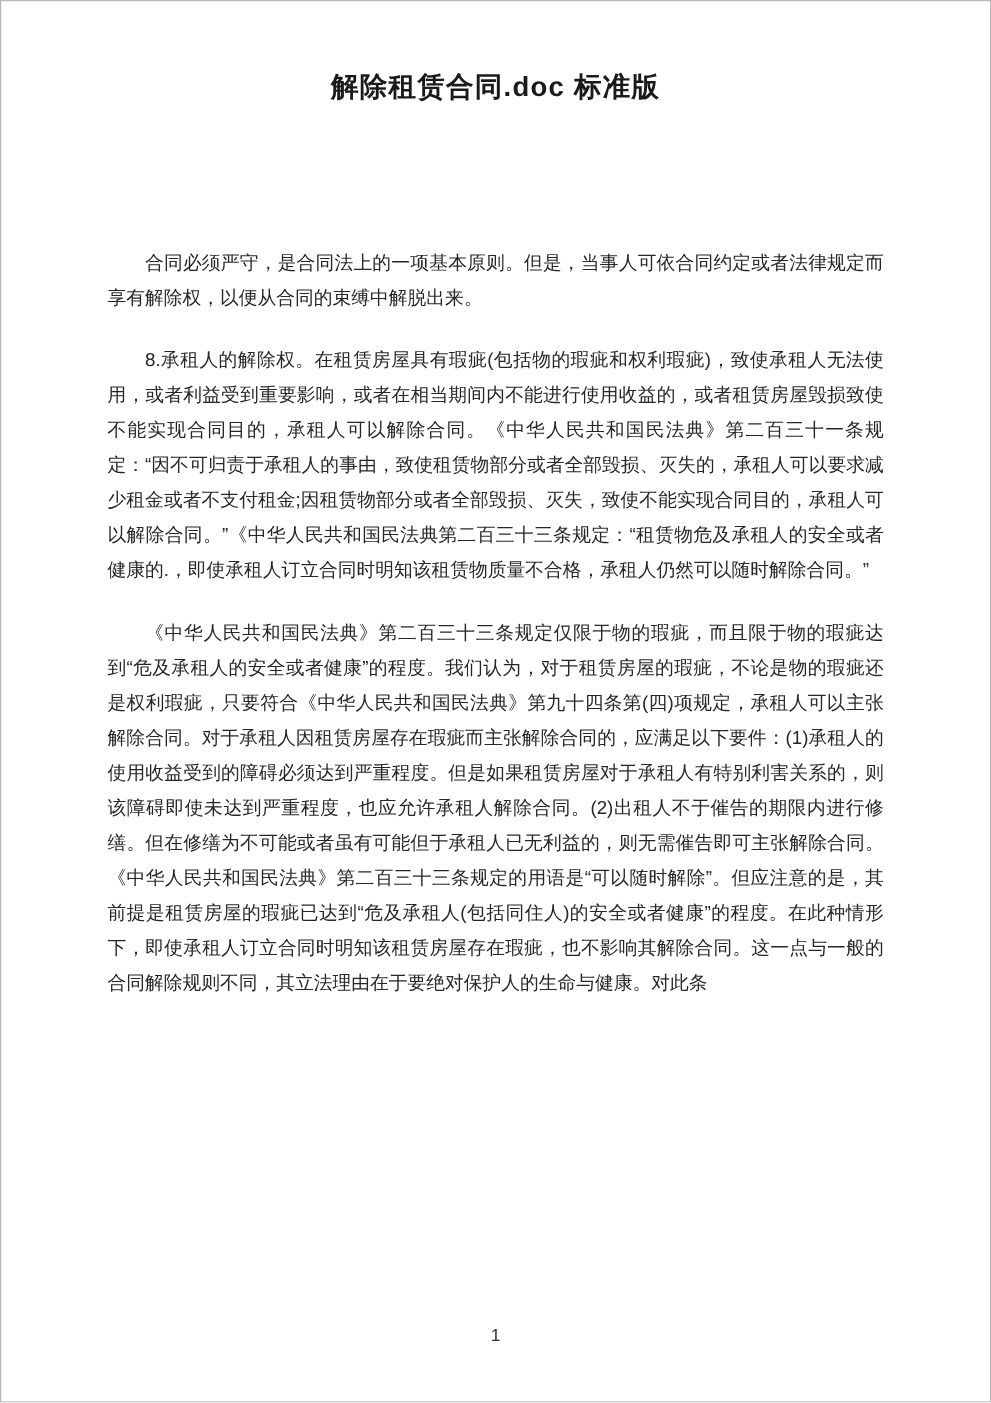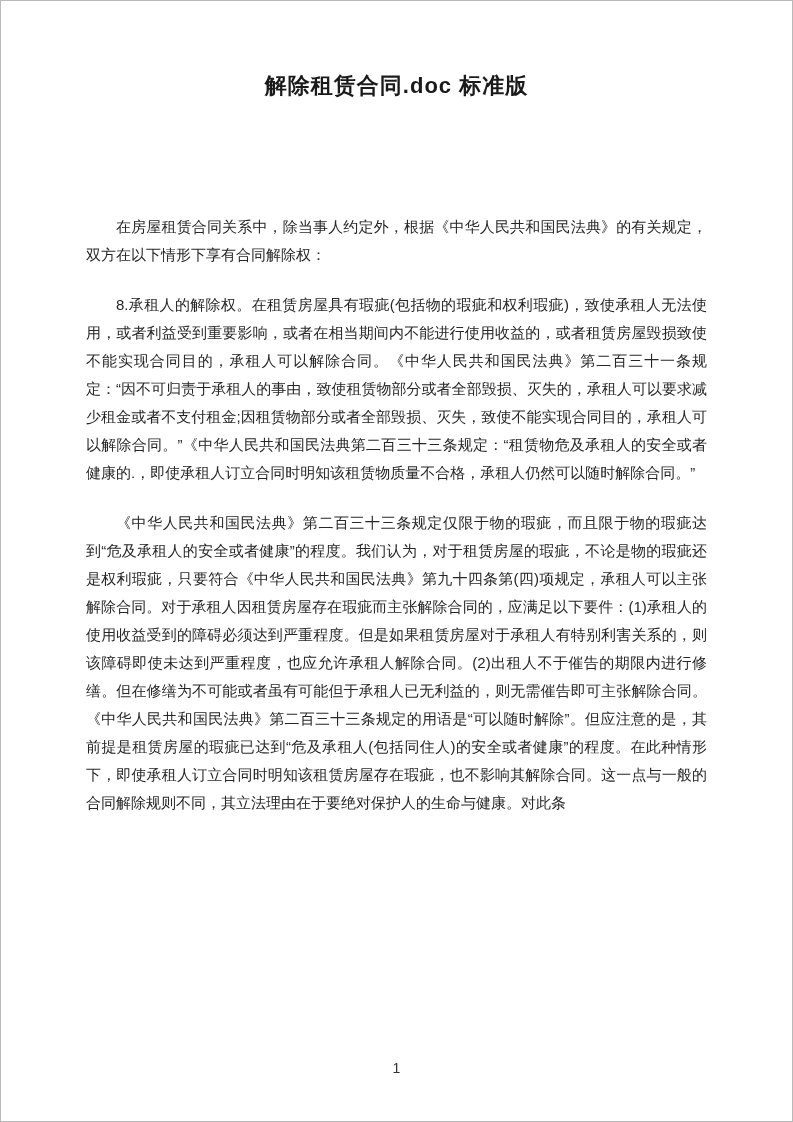--- a/index.html
+++ b/index.html
@@ -7,21 +7,21 @@
     padding: 0;
     background: #ffffff;
   }
   .page {
     width: 793px;
     height: 1122px;
     box-sizing: border-box;
     position: relative;
     background: #ffffff;
     border: 1px solid #b9b9b9;
-    padding: 72px 85px 0 85px;
+    padding: 56px 85px 0 85px;
     font-family: "Liberation Sans", "DejaVu Sans", sans-serif;
     color: #212121;
     overflow: hidden;
   }
   .title {
     font-size: 22px;
     line-height: 26px;
     font-weight: bold;
     text-align: center;
     margin: 0 0 114px 0;
@@ -46,21 +46,21 @@
     font-size: 14px;
     color: #333333;
   }
 </style>
 </head>
 <body>
 
 <div class="page">
   <h1 class="title">解除租赁合同.doc 标准版</h1>
 
+  <p class="para">合同必须严守，是合同法上的一项基本原则。但是，当事人可依合同约定或者法律规定而享有解除权，以便从合同的束缚中解脱出来。</p>
 
-  <p class="para">在房屋租赁合同关系中，除当事人约定外，根据《中华人民共和国民法典》的有关规定，双方在以下情形下享有合同解除权：</p>
 
   <p class="para">8.承租人的解除权。在租赁房屋具有瑕疵(包括物的瑕疵和权利瑕疵)，致使承租人无法使用，或者利益受到重要影响，或者在相当期间内不能进行使用收益的，或者租赁房屋毁损致使不能实现合同目的，承租人可以解除合同。《中华人民共和国民法典》第二百三十一条规定：“因不可归责于承租人的事由，致使租赁物部分或者全部毁损、灭失的，承租人可以要求减少租金或者不支付租金;因租赁物部分或者全部毁损、灭失，致使不能实现合同目的，承租人可以解除合同。”《中华人民共和国民法典第二百三十三条规定：“租赁物危及承租人的安全或者健康的.，即使承租人订立合同时明知该租赁物质量不合格，承租人仍然可以随时解除合同。”</p>
 
   <p class="para">《中华人民共和国民法典》第二百三十三条规定仅限于物的瑕疵，而且限于物的瑕疵达到“危及承租人的安全或者健康”的程度。我们认为，对于租赁房屋的瑕疵，不论是物的瑕疵还是权利瑕疵，只要符合《中华人民共和国民法典》第九十四条第(四)项规定，承租人可以主张解除合同。对于承租人因租赁房屋存在瑕疵而主张解除合同的，应满足以下要件：(1)承租人的使用收益受到的障碍必须达到严重程度。但是如果租赁房屋对于承租人有特别利害关系的，则该障碍即使未达到严重程度，也应允许承租人解除合同。(2)出租人不于催告的期限内进行修缮。但在修缮为不可能或者虽有可能但于承租人已无利益的，则无需催告即可主张解除合同。《中华人民共和国民法典》第二百三十三条规定的用语是“可以随时解除”。但应注意的是，其前提是租赁房屋的瑕疵已达到“危及承租人(包括同住人)的安全或者健康”的程度。在此种情形下，即使承租人订立合同时明知该租赁房屋存在瑕疵，也不影响其解除合同。这一点与一般的合同解除规则不同，其立法理由在于要绝对保护人的生命与健康。对此条</p>
 
   <div class="page-number">1</div>
 </div>
 
 </body></html>

